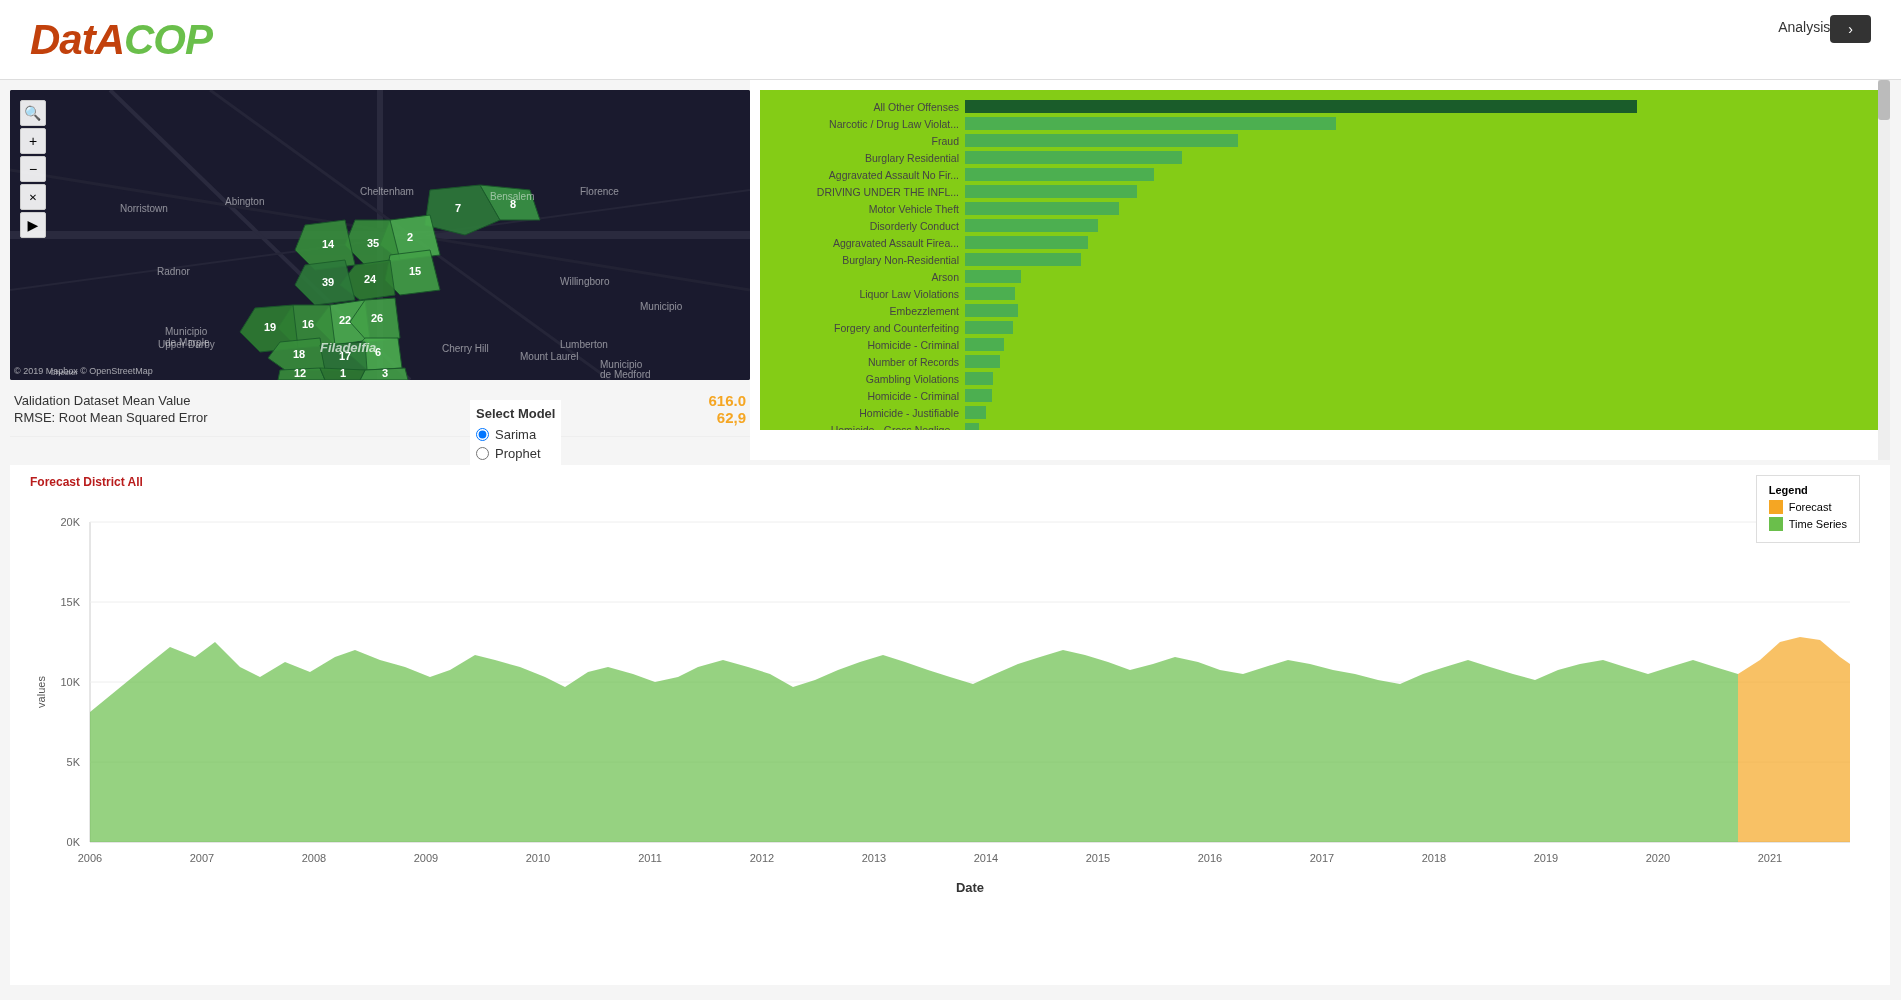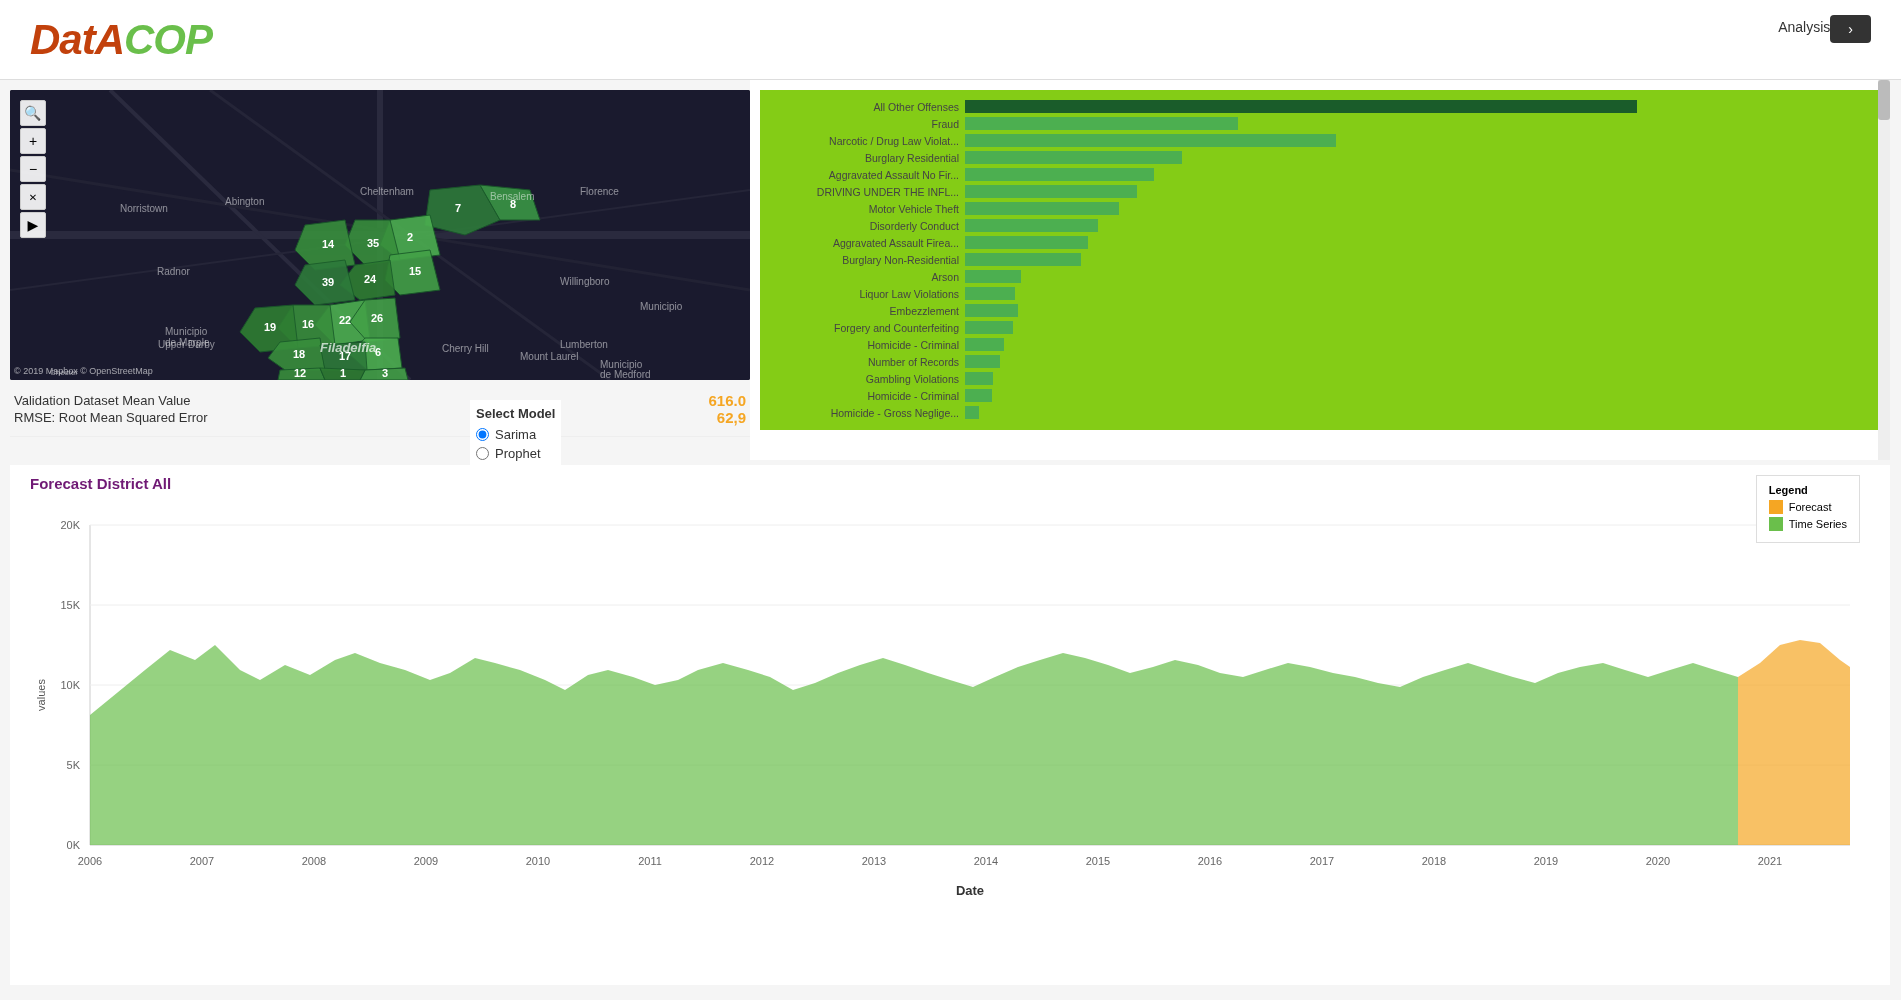--- a/index.html
+++ b/index.html
@@ -142,23 +142,23 @@
     #forecast-section {
       position: absolute;
       top: 390px;
       left: 10px;
       width: 1450px;
       height: 380px;
       background: #fff;
       padding: 10px 20px;
     }
     .forecast-title {
-      font-size: 15px;
+      font-size: 12px;
       font-weight: bold;
-      color: #701a75;
+      color: #b91c1c;
       margin-bottom: 8px;
     }
 
     
     #right-panel {
       flex: 1;
       padding: 10px 10px 10px 0;
       position: relative;
       overflow: hidden;
     }
@@ -384,32 +384,32 @@
     <div id="bar-chart-container" style="height:340px; overflow-y:scroll; padding-right:20px;">
       <div id="bars-area">
 
       <div class="bar-chart-row">
             <div class="bar-label">All Other Offenses</div>
             <div class="bar-track">
               <div style="width: 672px; height: 13px; background: rgb(26, 92, 42);"></div>
             </div>
           </div>
           <div class="bar-chart-row">
+            <div class="bar-label">Narcotic / Drug Law Violat...</div>
+            <div class="bar-track">
+              <div style="width: 371px; height: 13px; background: rgb(76, 175, 80);"></div>
+            </div>
+          </div>
+          <div class="bar-chart-row">
             <div class="bar-label">Fraud</div>
             <div class="bar-track">
               <div style="width: 273px; height: 13px; background: rgb(76, 175, 80);"></div>
             </div>
           </div>
           <div class="bar-chart-row">
-            <div class="bar-label">Narcotic / Drug Law Violat...</div>
-            <div class="bar-track">
-              <div style="width: 371px; height: 13px; background: rgb(76, 175, 80);"></div>
-            </div>
-          </div>
-          <div class="bar-chart-row">
             <div class="bar-label">Burglary Residential</div>
             <div class="bar-track">
               <div style="width: 217px; height: 13px; background: rgb(76, 175, 80);"></div>
             </div>
           </div>
           <div class="bar-chart-row">
             <div class="bar-label">Aggravated Assault No Fir...</div>
             <div class="bar-track">
               <div style="width: 189px; height: 13px; background: rgb(76, 175, 80);"></div>
             </div>
@@ -483,20 +483,26 @@
           <div class="bar-chart-row">
             <div class="bar-label">Gambling Violations</div>
             <div class="bar-track">
               <div style="width: 28px; height: 13px; background: rgb(76, 175, 80);"></div>
             </div>
           </div>
           <div class="bar-chart-row">
             <div class="bar-label">Homicide - Criminal</div>
             <div class="bar-track">
               <div style="width: 26.6px; height: 13px; background: rgb(76, 175, 80);"></div>
+            </div>
+          </div>
+          <div class="bar-chart-row">
+            <div class="bar-label">Homicide - Justifiable</div>
+            <div class="bar-track">
+              <div style="width: 21px; height: 13px; background: rgb(76, 175, 80);"></div>
             </div>
           </div>
           <div class="bar-chart-row">
             <div class="bar-label">Homicide - Gross Neglige...</div>
             <div class="bar-track">
               <div style="width: 14px; height: 13px; background: rgb(76, 175, 80);"></div>
             </div>
           </div>
         </div>
 

